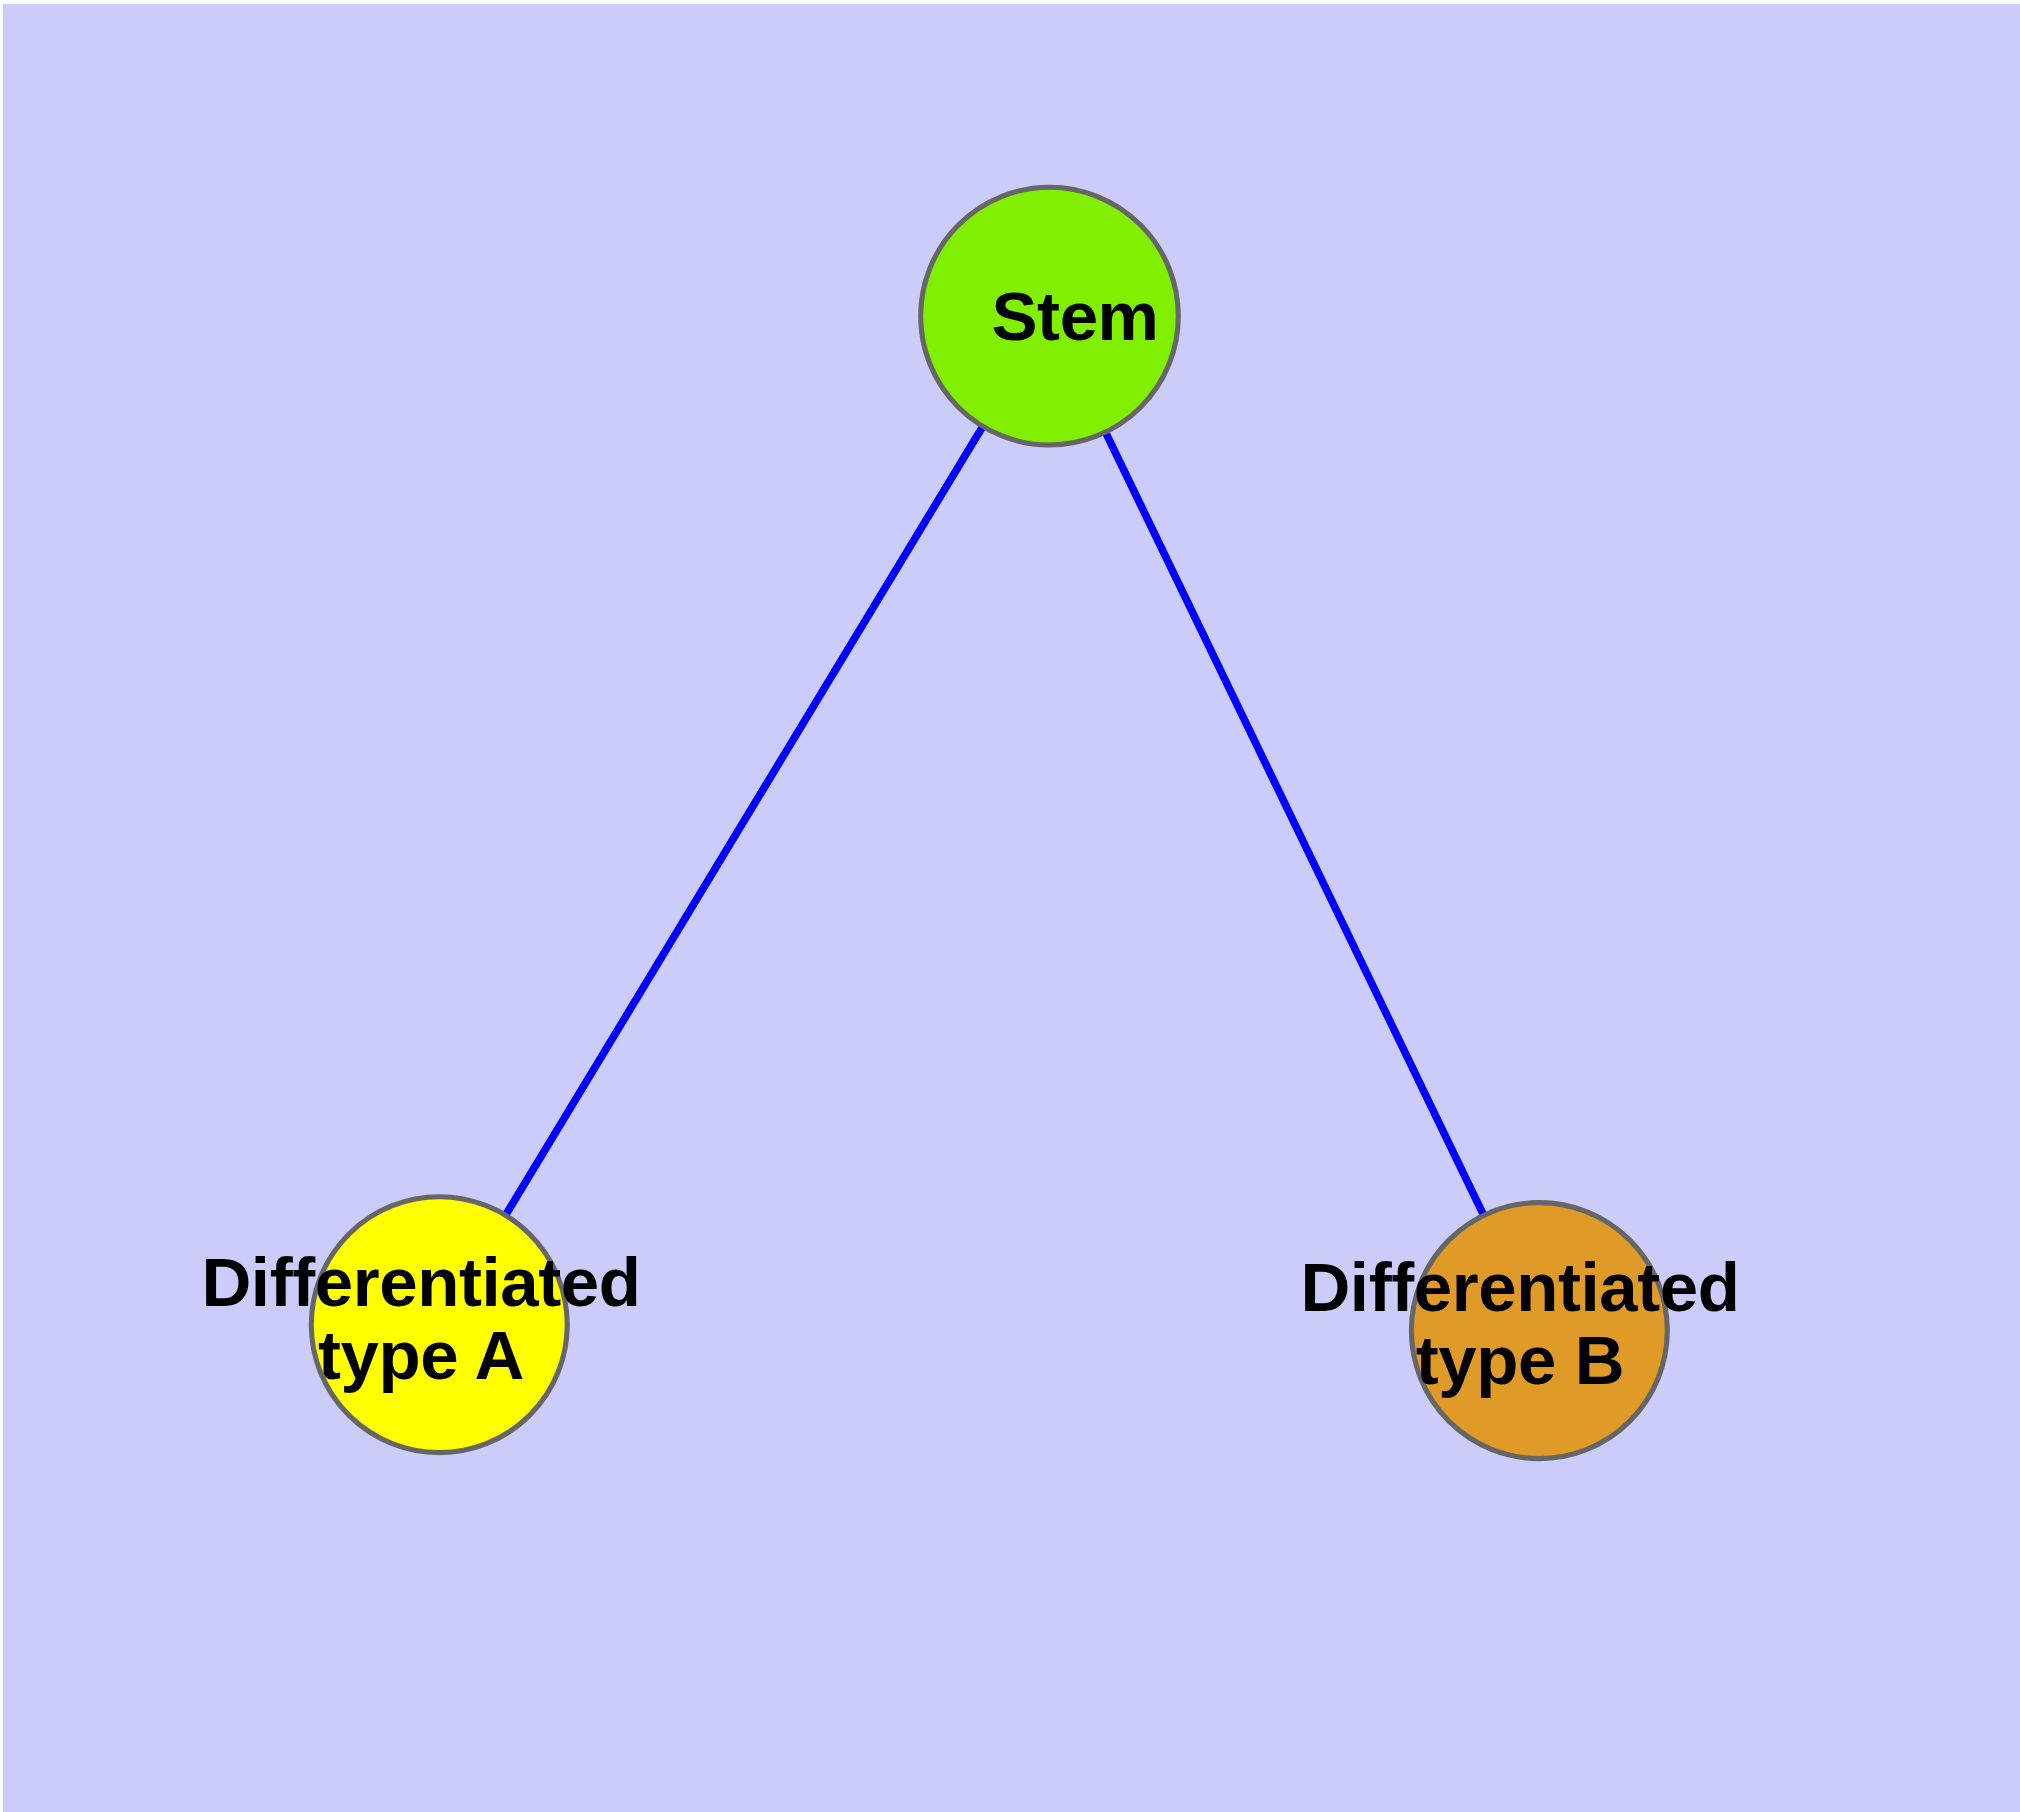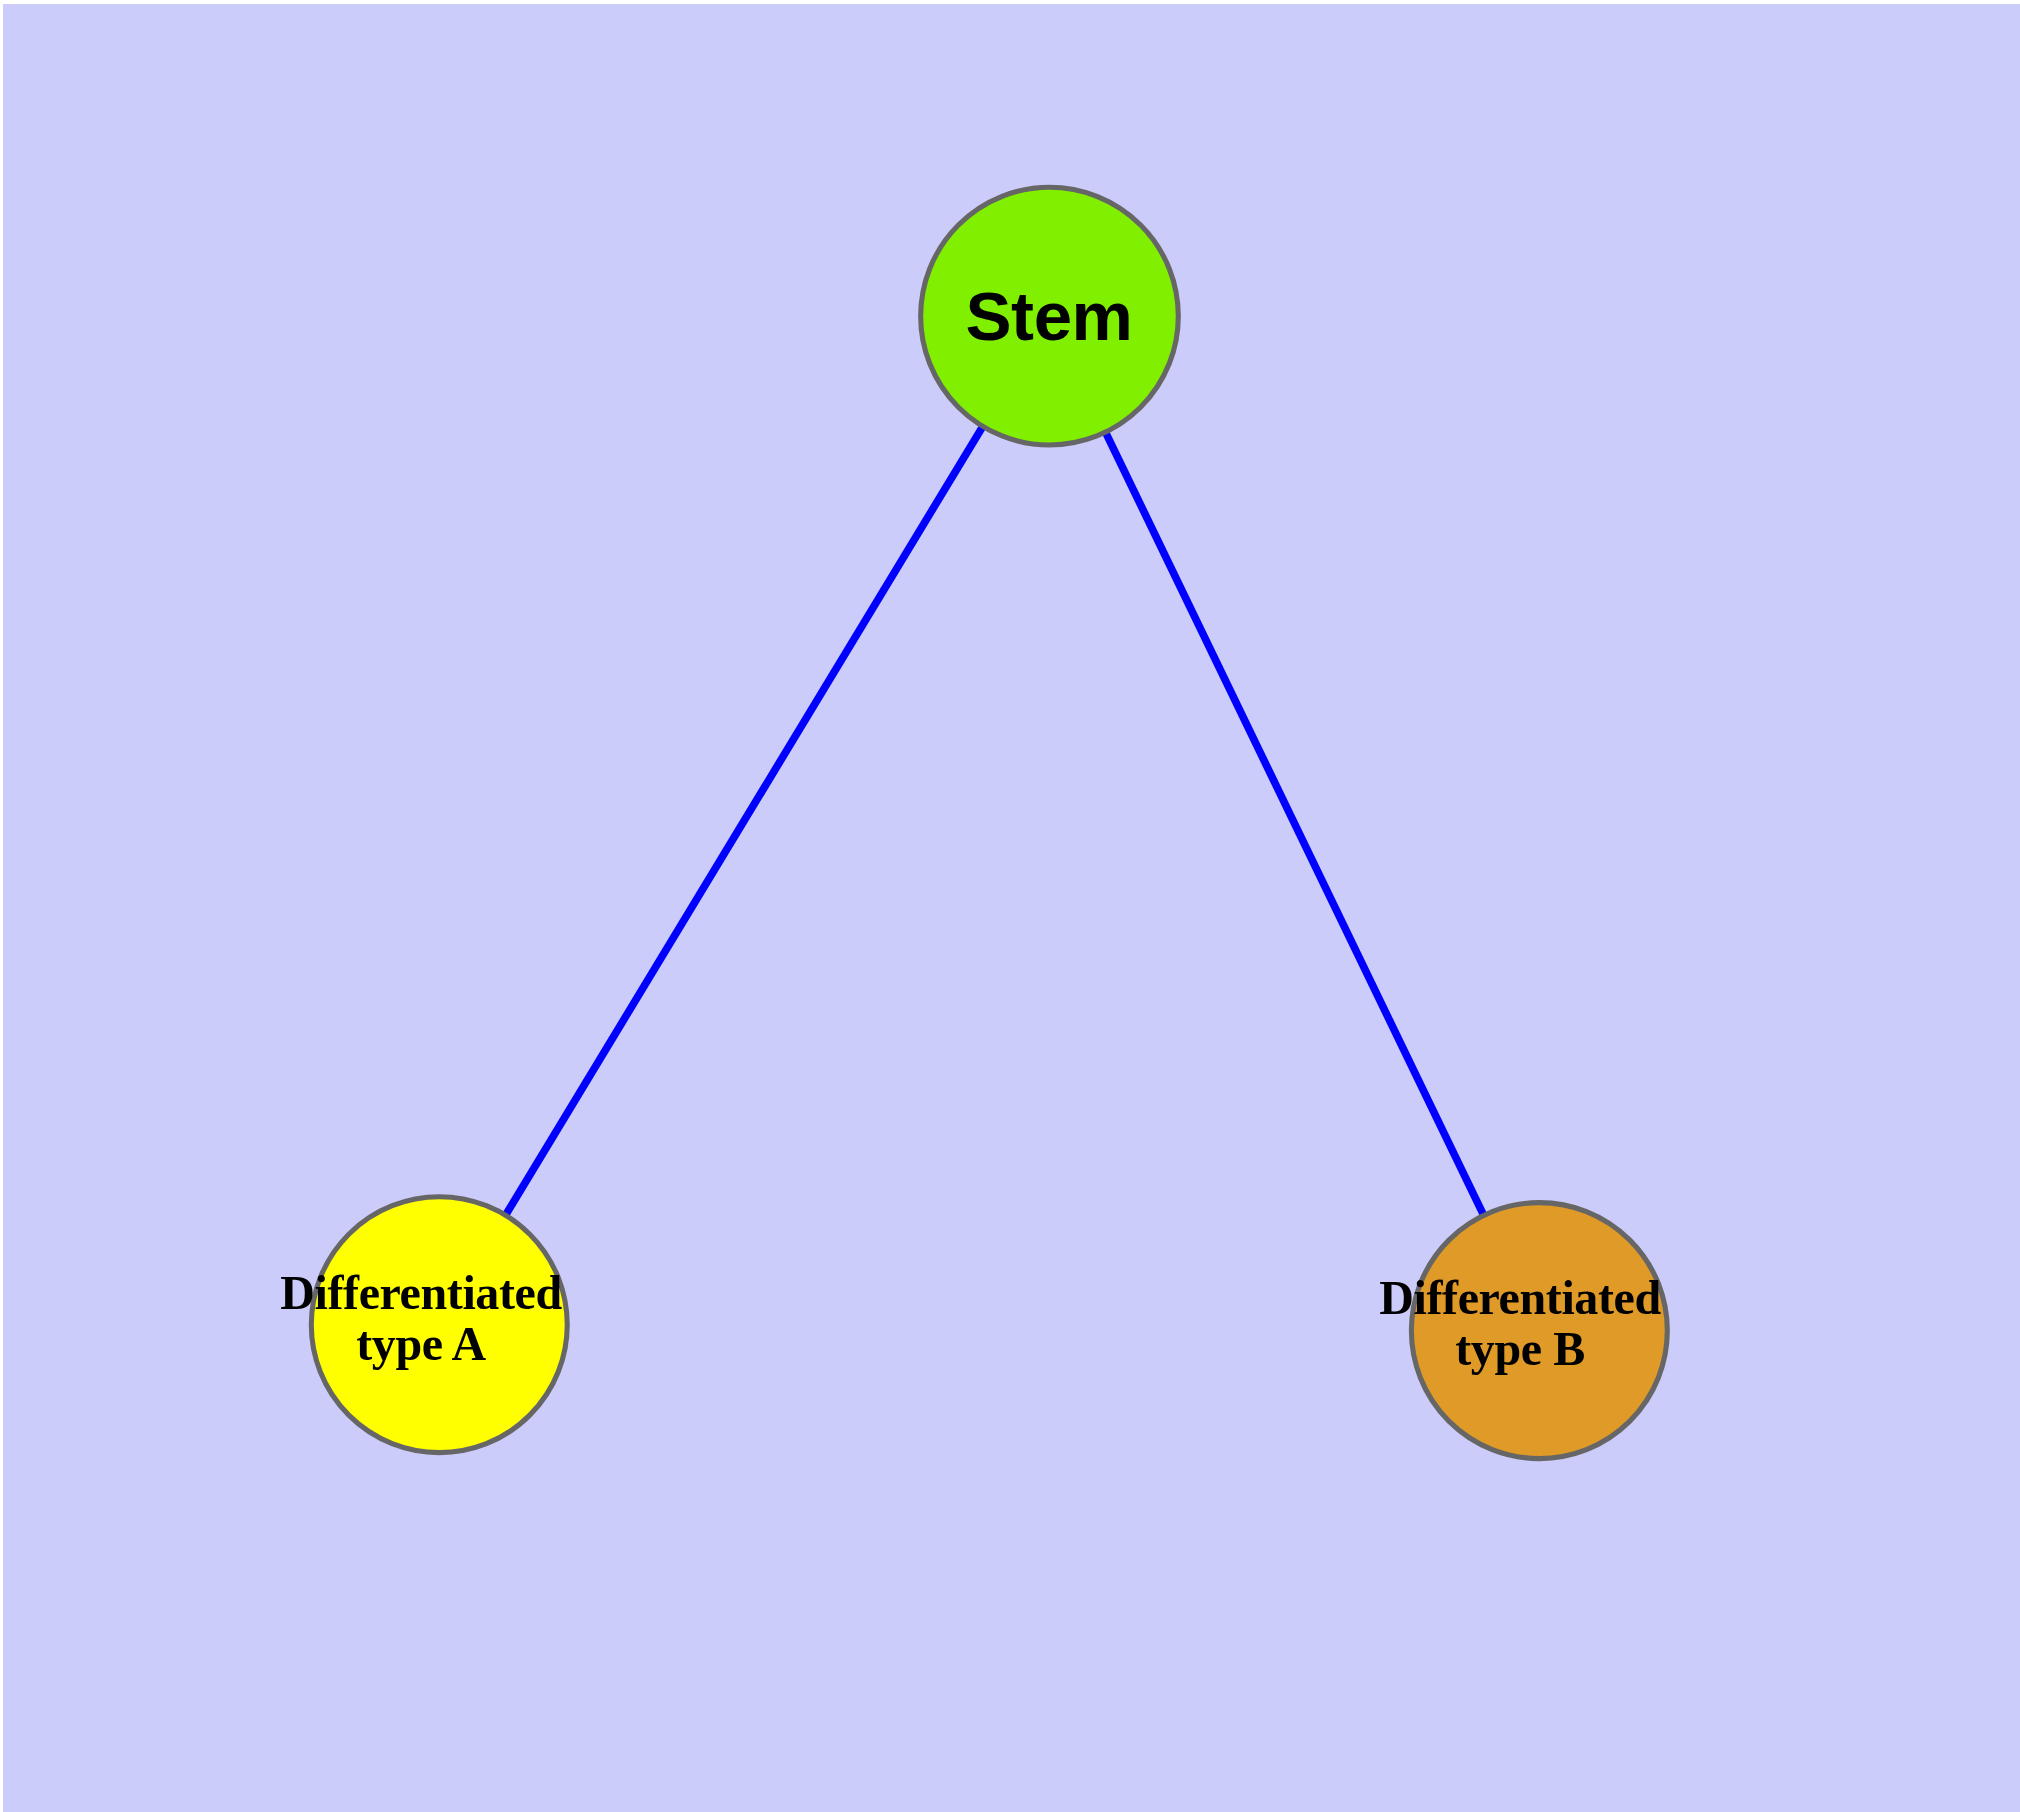--- a/index.html
+++ b/index.html
@@ -36,24 +36,24 @@
     font-weight: bold;
     color: #000000;
     line-height: 1.06;
     white-space: pre;
     letter-spacing: -0.4px;
     transform: translate(-50%, -50%);
     pointer-events: none;
   }
   #label-stem {
     font-size: 69px;
+    margin-left: 26px;
   }
   #label-diff-a, #label-diff-b {
-    font-size: 48px;
-    font-family: Liberation Serif, serif;
+    font-size: 69px;
   }
 </style>
 </head>
 <body>
 
 <div id="canvas" style="width: 2021px; height: 1812px; background: rgb(255, 255, 255);">
 
   <div id="plot-bg" style="background: rgb(204, 204, 250);"></div>
 
   <svg id="graph-svg" viewBox="0 0 2384 2138">

